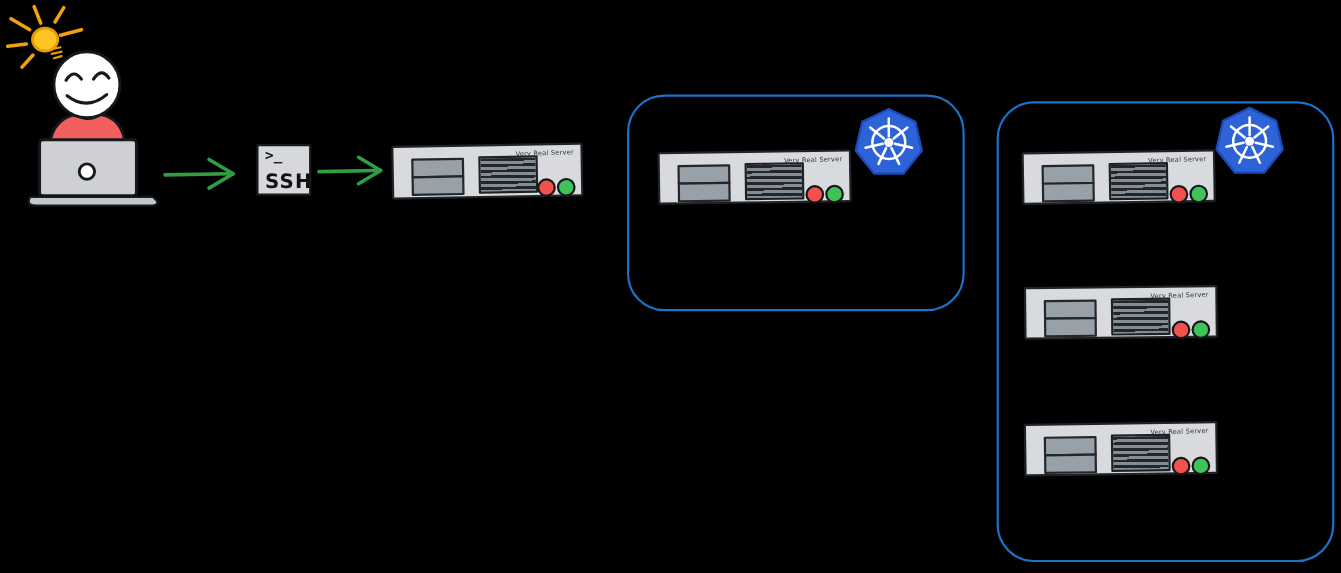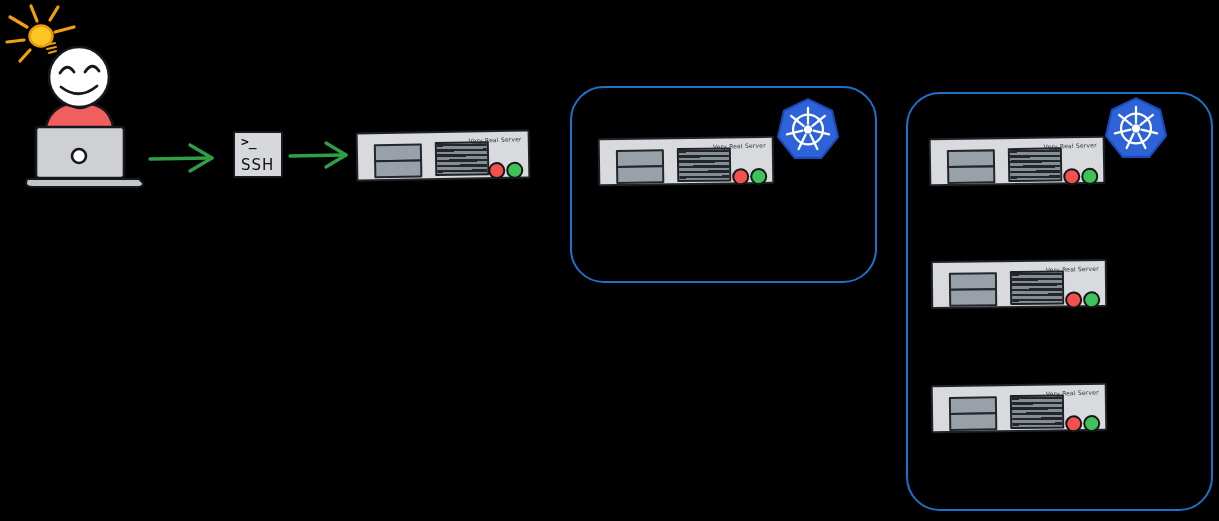--- a/index.html
+++ b/index.html
@@ -10,21 +10,21 @@
   svg { position:absolute; overflow:visible; }
 
   
   .ssh-box {
     position:absolute; left:233px; top:131px; width:50px; height:47px;
     background:#d6d8dc; border:2px solid #17191c; box-sizing:border-box;
     display:flex; flex-direction:column; justify-content:space-between;
     padding:3px 5px 3px 6px; color:#111; border-radius:1px;
   }
   .ssh-prompt { font-family:"DejaVu Sans Mono", monospace; font-weight:bold; font-size:13px; line-height:12px; }
-  .ssh-label  { font-weight:normal; font-size:15px; letter-spacing:1px; line-height:15px; }
+  .ssh-label  { font-weight:bold; font-size:18px; letter-spacing:1px; line-height:15px; }
 
   
   .cluster {
     position:absolute; box-sizing:border-box;
     border:2.5px solid #1b72c8; border-radius:34px; background:transparent;
   }
   #cluster-single { left:570px; top:86px;  width:307px; height:197px; }
   #cluster-multi  { left:906px; top:92px;  width:307px; height:419px; }
 
   

